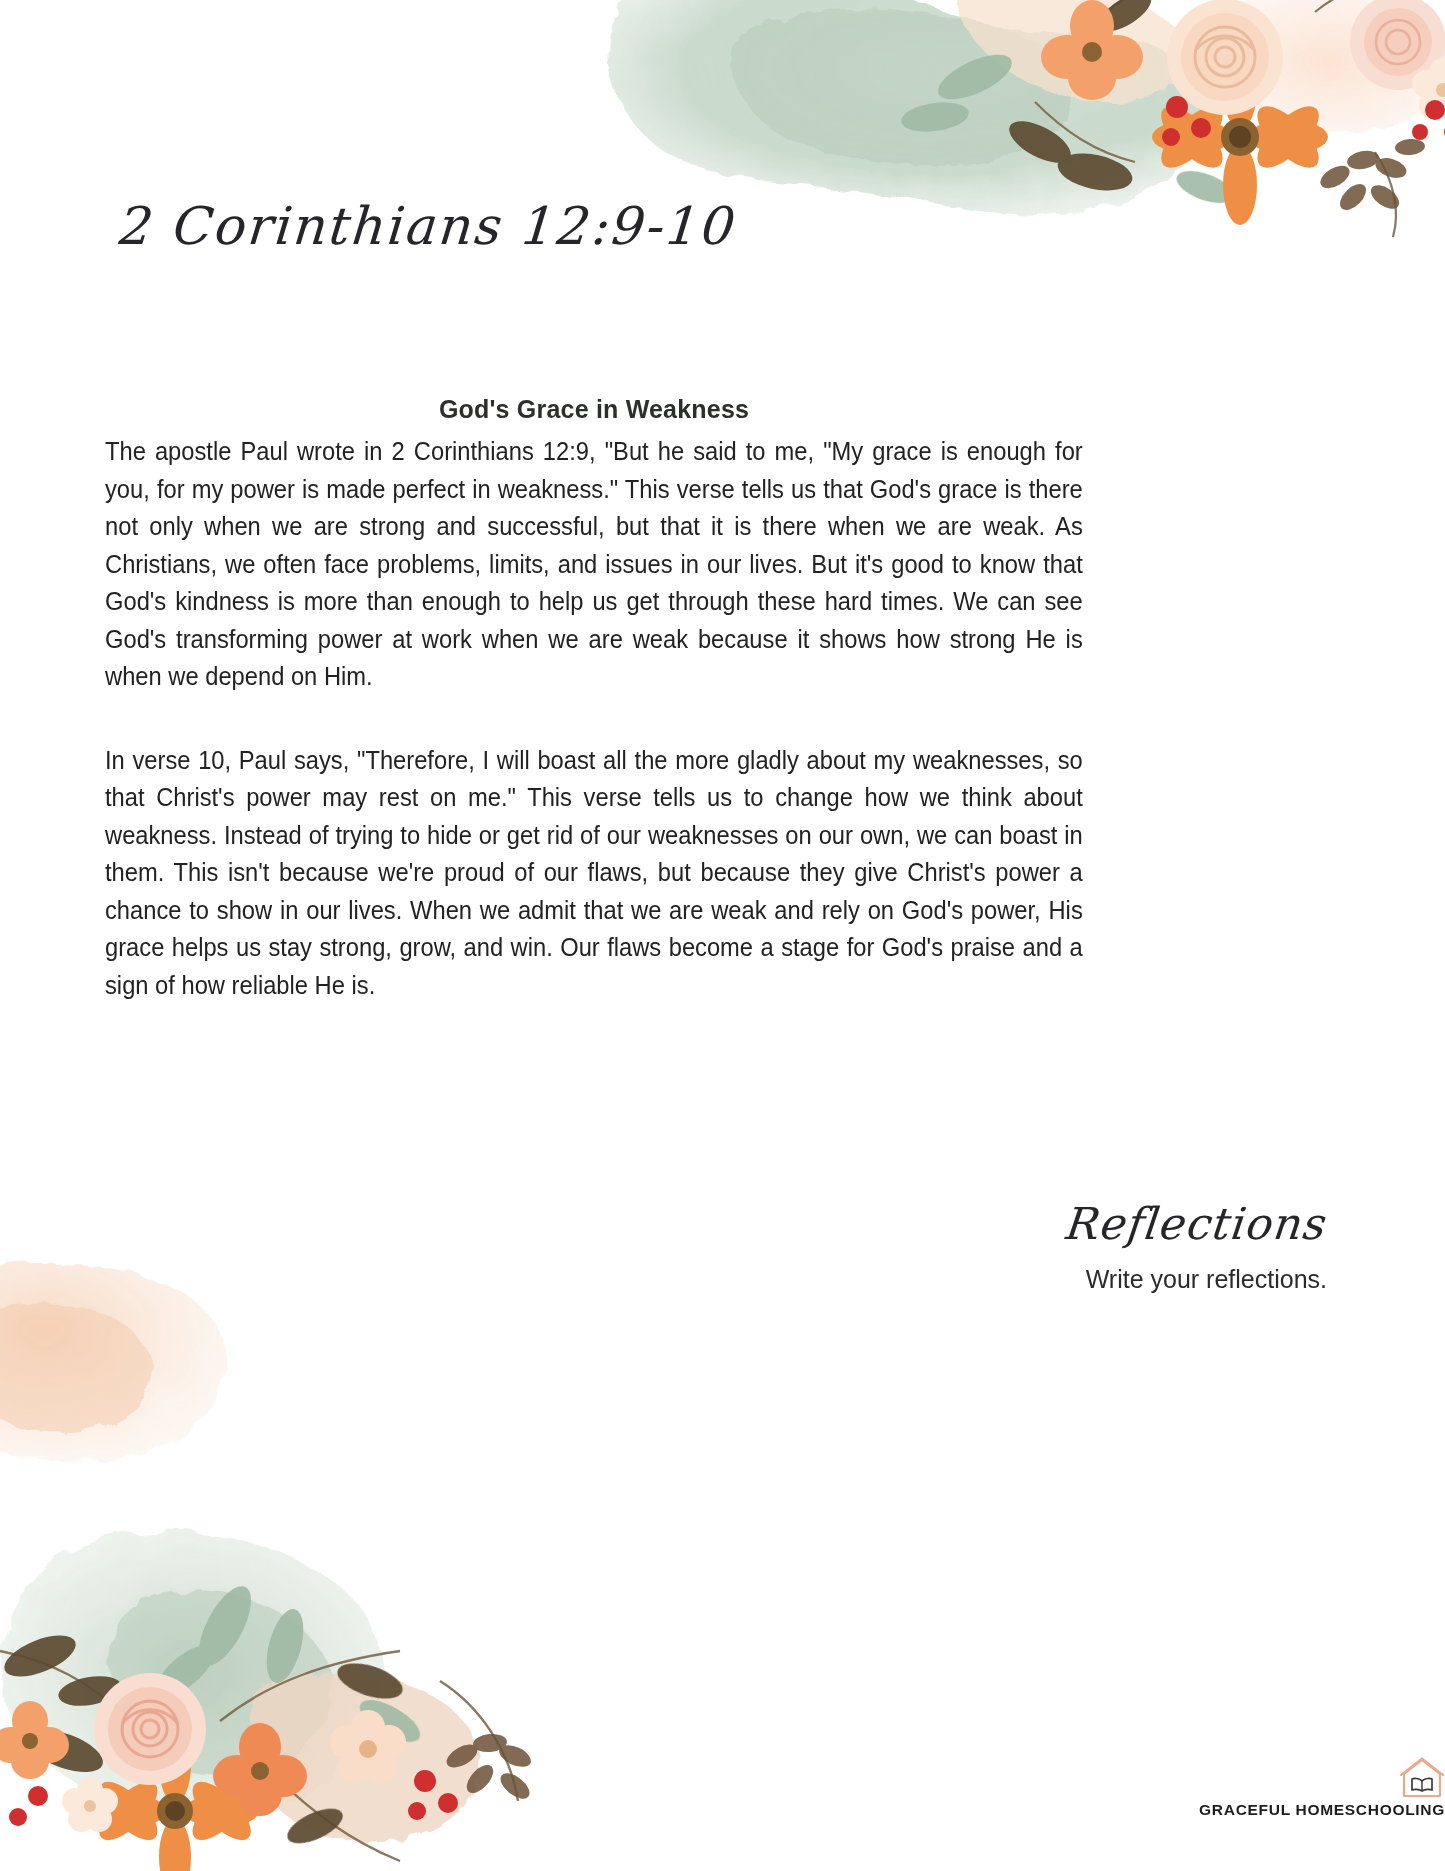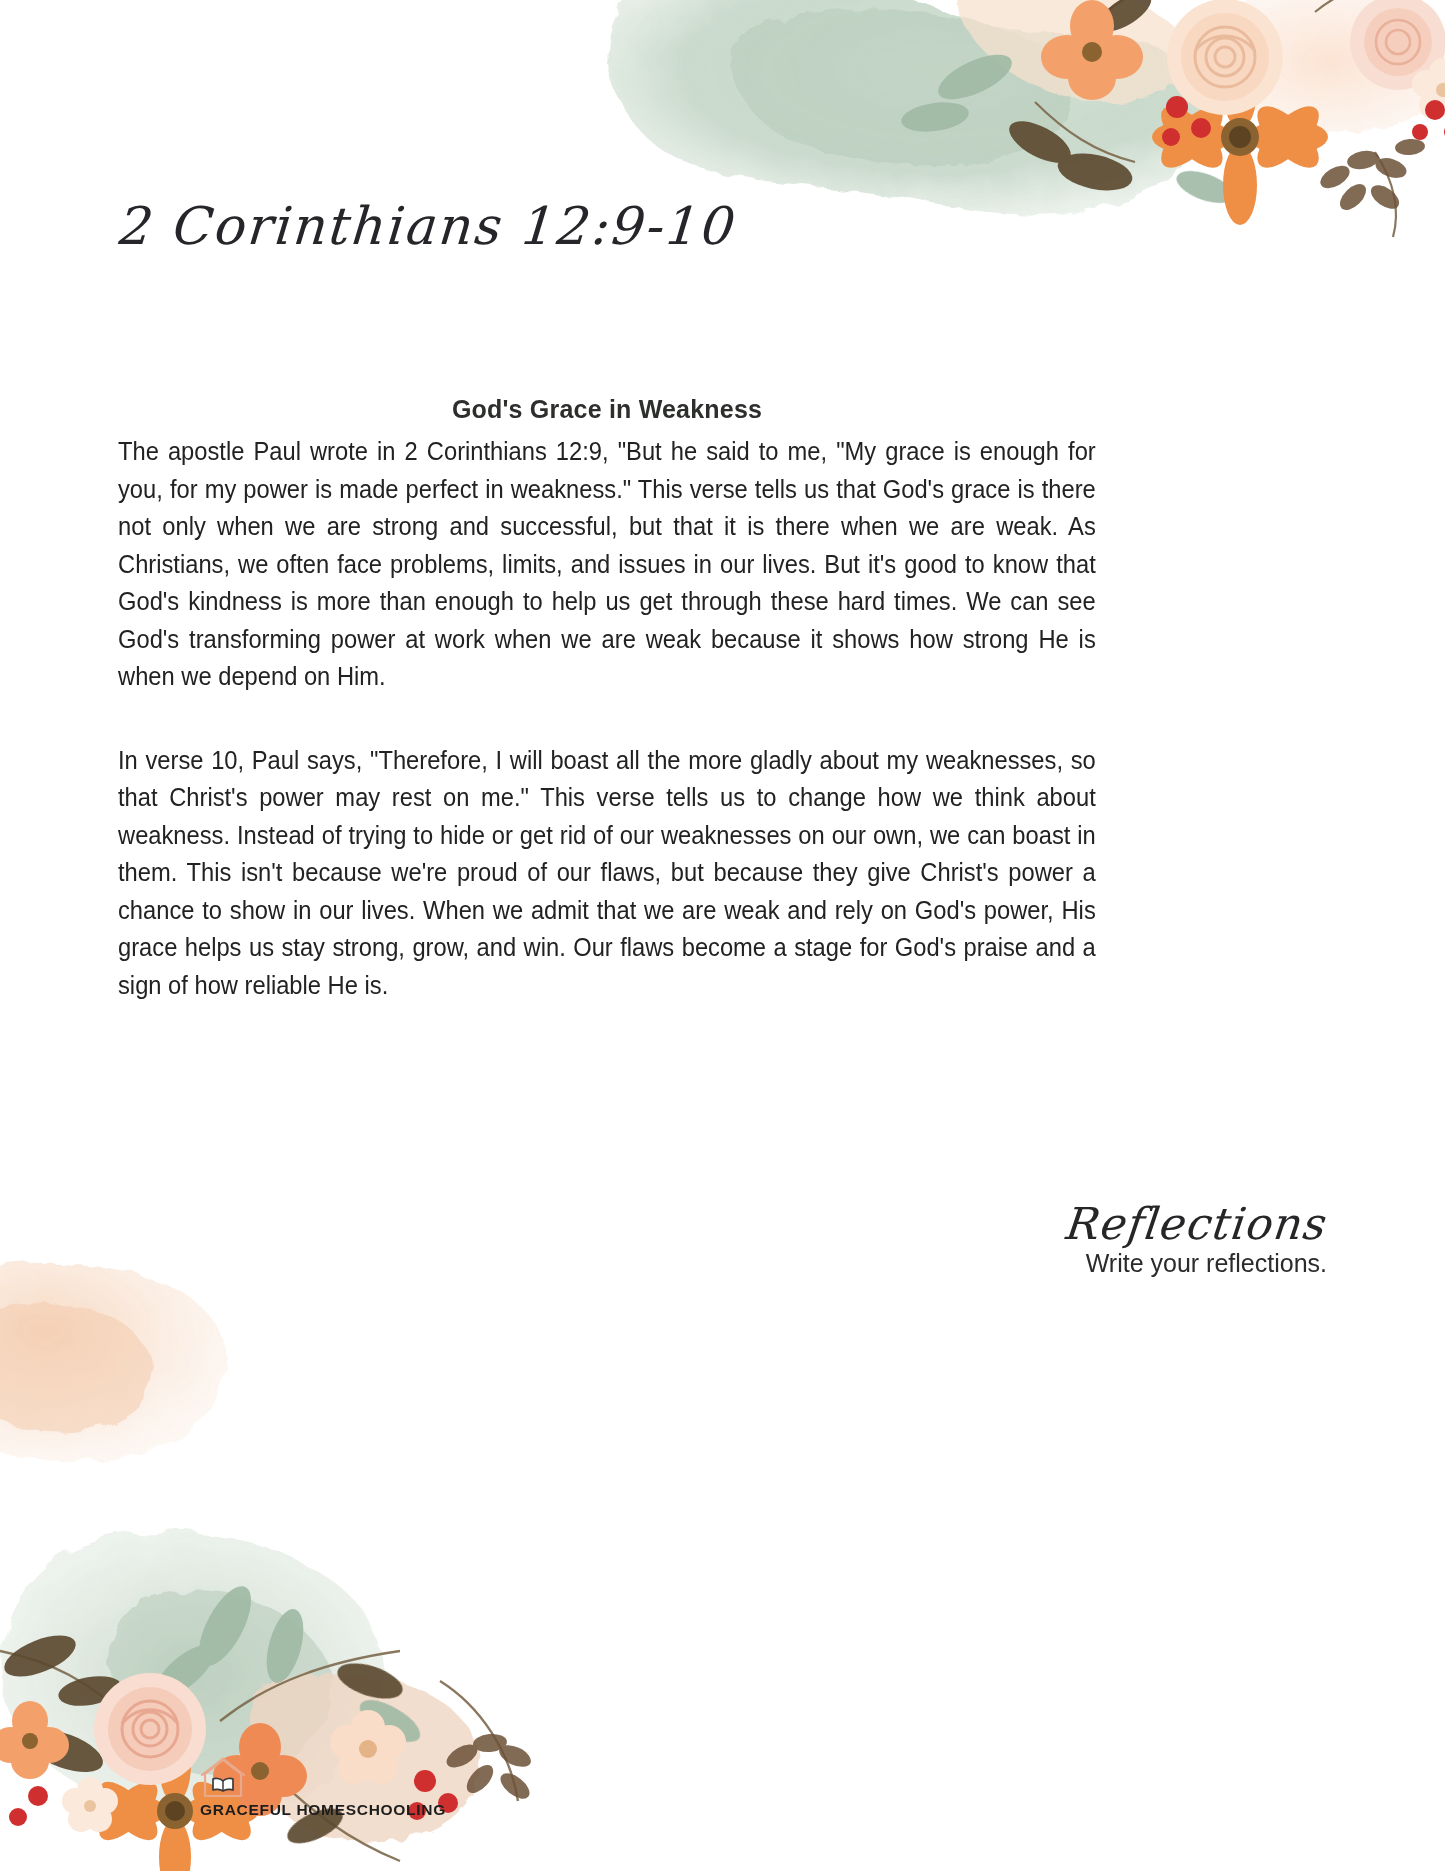--- a/index.html
+++ b/index.html
@@ -21,21 +21,21 @@
   #verse-title{
     position:absolute; left:120px; top:196px;
     font-family:"DejaVu Serif", serif;
     font-style:italic; font-weight:400;
     font-size:52px; letter-spacing:2px;
     color:#26262a; white-space:nowrap;
     transform:skewX(-6deg);
   }
 
   .content{
-    position:absolute; left:118px; top:395px; width:978px;
+    position:absolute; left:105px; top:395px; width:978px;
   }
 
   .section{ margin-bottom:46px; }
 
   .section-heading{
     text-align:center;
     font-family:"Liberation Sans", sans-serif;
     font-weight:bold;
     font-size:25px;
     letter-spacing:.2px;
@@ -62,30 +62,31 @@
   #reflections-title{
     font-family:"DejaVu Serif", serif;
     font-style:italic;
     font-size:44px;
     letter-spacing:1px;
     color:#262628;
     transform:skewX(-8deg);
     display:inline-block;
   }
   #reflections-prompt{
+    margin-top:16px;
     font-family:"Liberation Sans", sans-serif;
     font-size:25px;
     color:#2b2b2b;
     text-align:right;
   }
 
   
   #footer-brand{
     position:absolute; left:0; right:0; bottom:52px;
-    display:flex; flex-direction:column; align-items:flex-start;
+    display:flex; flex-direction:column; align-items:flex-end;
     padding-left:200px;
   }
   #brand-icon{ width:46px; height:42px; margin-bottom:2px; }
   #brand-name{
     font-family:"Liberation Sans", sans-serif;
     font-size:15.5px;
     font-weight:bold;
     letter-spacing:.7px;
     color:#1d1d1d;
   }

